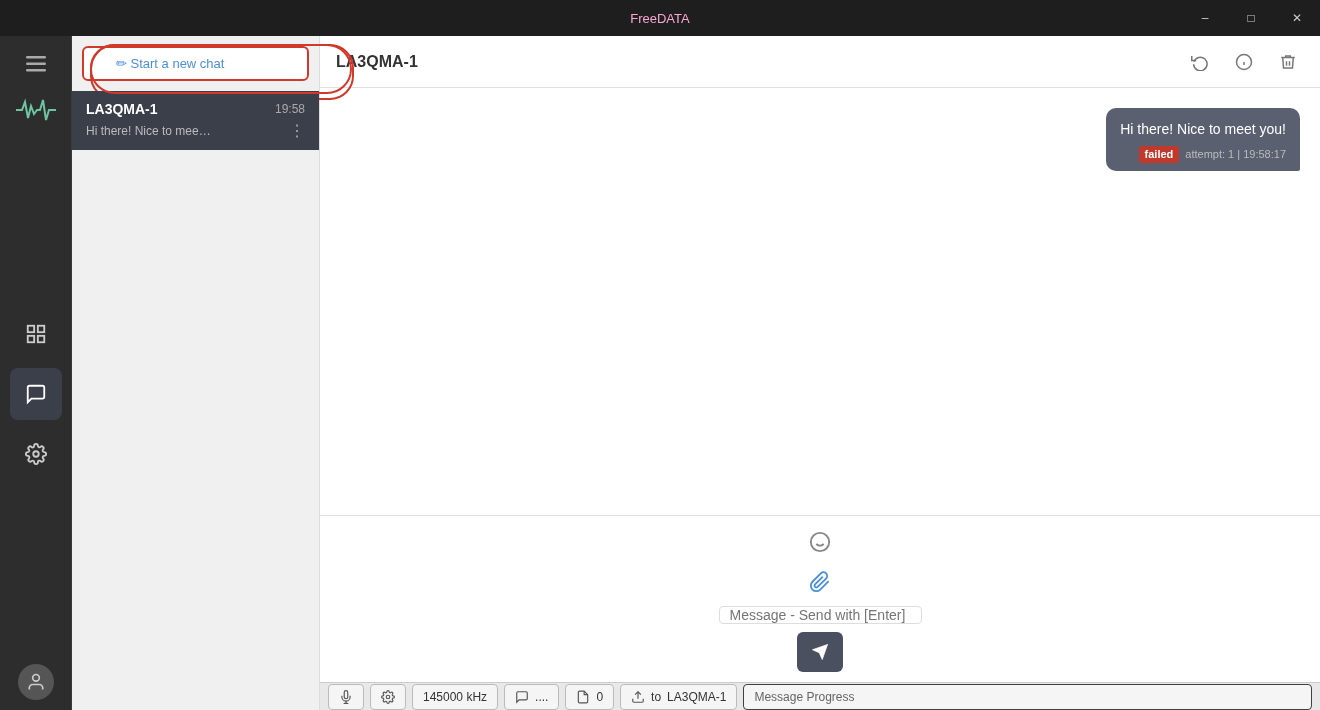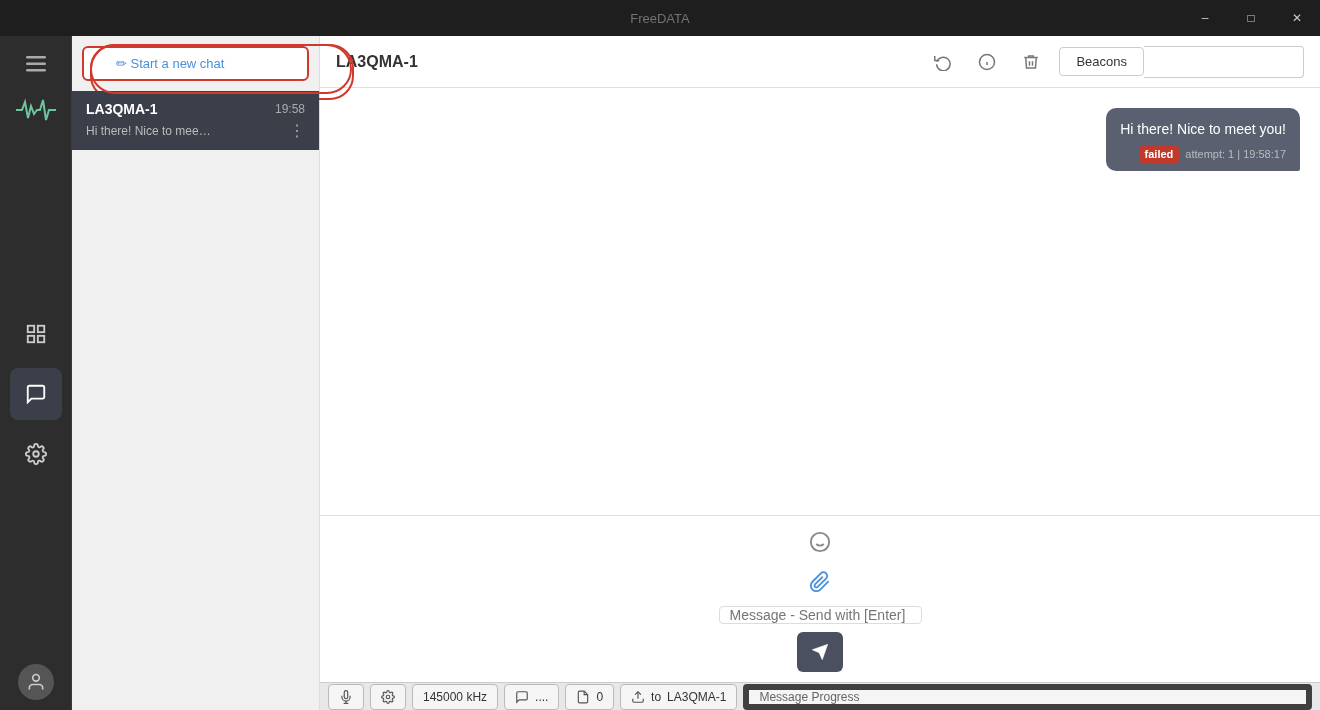--- a/index.html
+++ b/index.html
@@ -8,21 +8,21 @@
     
     .titlebar {
       background: #1e1e1e;
       height: 36px;
       display: flex;
       align-items: center;
       justify-content: center;
       position: relative;
     }
     .titlebar-title {
-      color: #737373;
+      color: #f9a8d4;
       font-size: 13px;
       font-weight: 500;
     }
     .titlebar-controls {
       position: absolute;
       right: 0;
       top: 0;
       height: 36px;
       display: flex;
       align-items: center;
@@ -329,21 +329,21 @@
       display: flex;
       align-items: center;
       gap: 6px;
       font-size: 12px;
       color: #333;
       cursor: pointer;
     }
     .status-progress {
       flex: 1;
       height: 26px;
-      border: 6px solid #404040;
+      border: 1px solid #404040;
       border-radius: 4px;
       background: #f5f5f5;
       display: flex;
       align-items: center;
       padding: 0 10px;
       font-size: 12px;
       color: #666;
     }
 
     
@@ -451,24 +451,20 @@
         </div>
         <div class="header-icon-btn" title="Delete">
           <svg width="18" height="18" viewBox="0 0 24 24" fill="none" stroke="#777" stroke-width="2">
             <polyline points="3 6 5 6 21 6"></polyline>
               <path d="M19 6l-1 14H6L5 6"></path>
               <path d="M10 11v6"></path>
               <path d="M14 11v6"></path>
               <path d="M9 6V4h6v2"></path>
           </svg>
         </div>
-        <div style="display:flex;align-items:center;">
-          <button class="beacons-btn">Beacons</button>
-          <input class="beacons-input" type="text" value="" style="">
-        </div>
       </div>
     </div>
 
     <div class="messages-area">
       <div class="message-bubble">
         <span>Hi there! Nice to meet you!</span>
         <div class="message-meta">
           <span class="status-badge">failed</span>
           <span class="message-meta-text">attempt: 1 | 19:58:17</span>
         </div>

